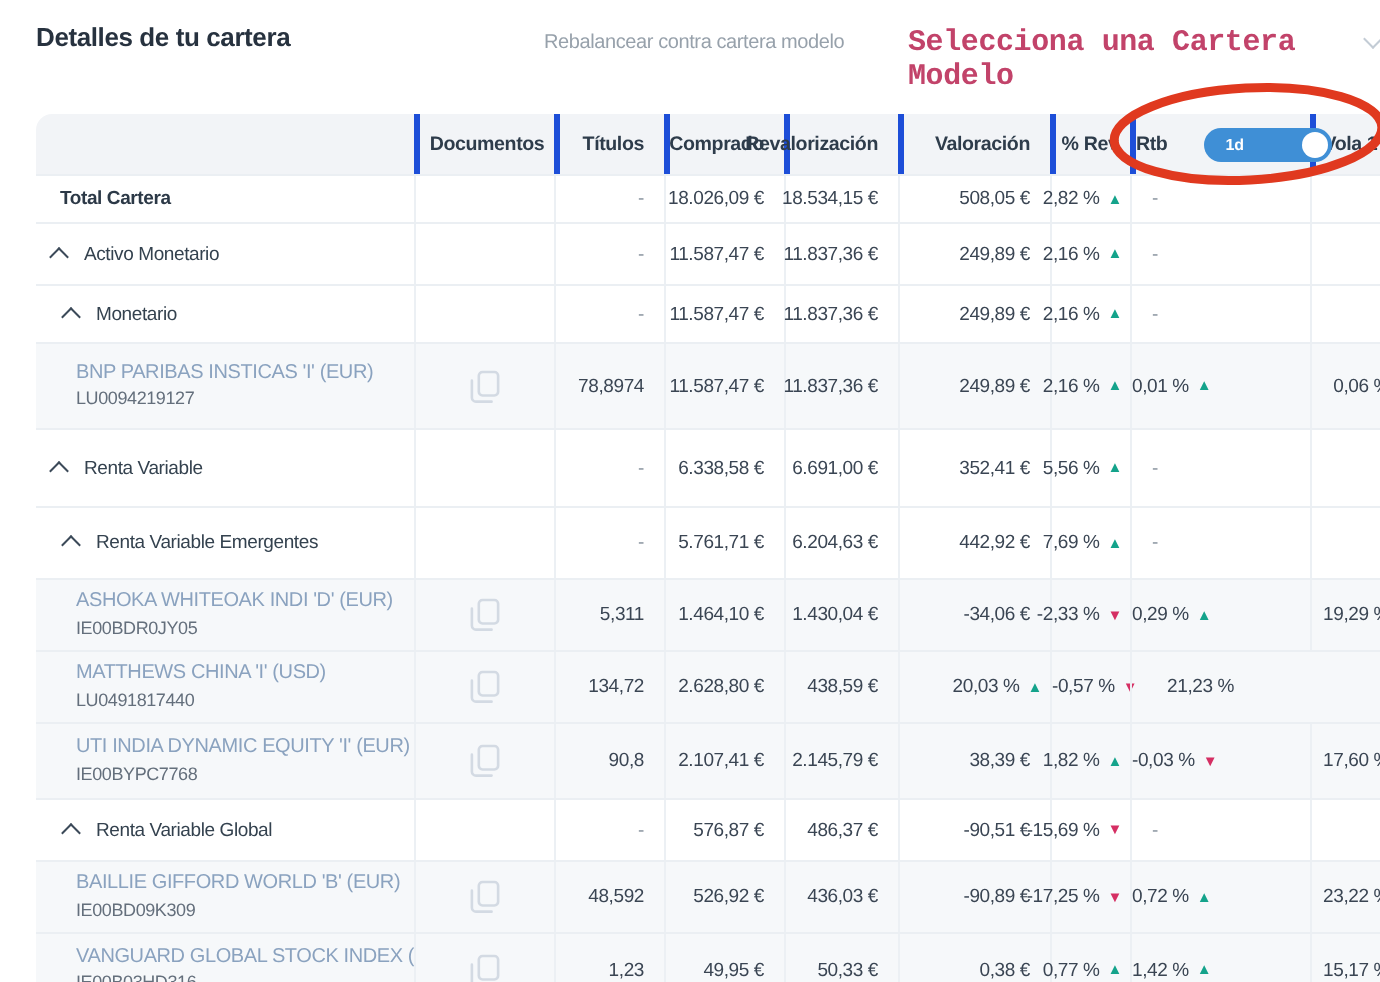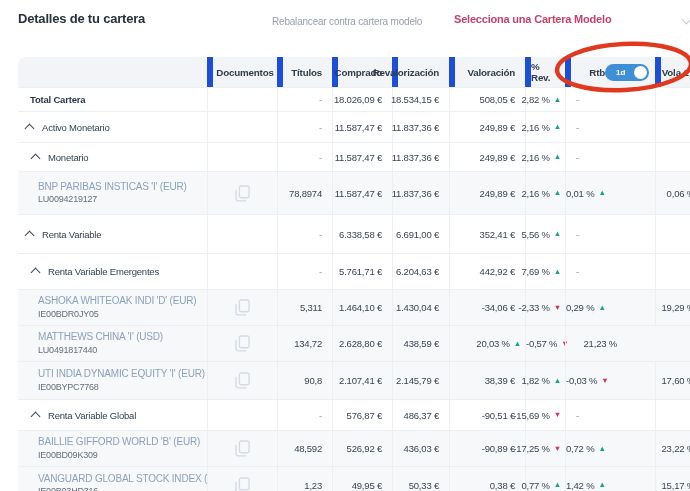--- a/index.html
+++ b/index.html
@@ -6,34 +6,34 @@
   body{
     width:690px;height:491px;overflow:hidden;position:relative;
     background:#ffffff;
     font-family:"Liberation Sans","DejaVu Sans",sans-serif;
     letter-spacing:-0.2px;
     -webkit-font-smoothing:antialiased;
   }
   
   .page-title{position:absolute;left:18px;top:11px;font-size:13px;font-weight:700;color:#27323f;}
   .rebalance-label{position:absolute;left:272px;top:16px;font-size:10px;color:#97a1ab;}
-  .model-link{position:absolute;left:454px;top:13px;font-size:11px;font-weight:600;color:#c2436a;cursor:pointer;}
+  .model-link{position:absolute;left:454px;top:13px;font-size:15px;font-weight:600;color:#c2436a;cursor:pointer;font-family:Liberation Mono, monospace;}
   .mini-chevron{position:absolute;left:683px;top:16px;width:6px;height:6px;
     border-right:1.5px solid #c3ccd5;border-bottom:1.5px solid #c3ccd5;transform:rotate(45deg);}
   
   .tbl{position:absolute;left:18px;top:57px;width:715px;}
   .grid{display:grid;grid-template-columns:189px 70px 55px 60px 57px 76px 40px 90px 78px;align-items:center;}
   .thead{height:30px;background:#f2f4f7;border-radius:8px 0 0 0;font-size:9.8px;font-weight:700;color:#2e3c4b;}
   .hc,.c{height:100%;display:flex;align-items:center;box-sizing:border-box;min-width:0;}
-  .hc{border-left:6px solid #1d4ed8;}
+  .hc{border-left:3px solid #1d4ed8;}
   .hc.first{border-left:none;}
   .hc.center{justify-content:center;}
   .hc.right{justify-content:flex-end;padding-right:10px;}
   .hc.rev{justify-content:flex-end;padding-right:4px;}
-  .hc.rtbh{justify-content:flex-end;padding-right:6px;gap:0;}
+  .hc.rtbh{justify-content:flex-start;padding-right:6px;gap:18px;}
   .hc.volah{justify-content:flex-end;padding-right:38px;}
   .row{border-top:1px solid #ebeff3;font-size:9.5px;color:#3a4553;background:#fff;}
   .row.fund{background:#f6f8fa;}
   .c{border-left:1px solid #ecf0f4;}
   .c.name{border-left:none;}
   .c.right{justify-content:flex-end;padding-right:10px;white-space:nowrap;}
   .c.rev{justify-content:flex-end;padding-right:4px;white-space:nowrap;}
   .c.rtb{justify-content:flex-start;padding-right:5px;white-space:nowrap;}
   .c.rtb.dash{justify-content:flex-start;padding-left:10px;}
   .c.vola{justify-content:flex-end;padding-right:38px;white-space:nowrap;}
@@ -45,21 +45,21 @@
   .lvl1 .chev{margin-left:8px;}
   .lvl2 .chev{margin-left:14px;}
   .fundwrap{display:flex;flex-direction:column;justify-content:center;padding-left:20px;line-height:12.5px;min-width:0;}
   .fund-name{color:#8aa2bf;font-size:10px;cursor:pointer;white-space:nowrap;overflow:hidden;}
   .fund-isin{color:#646f7c;font-size:9px;}
   .dashtxt{color:#8b95a0;}
   .tri{font-size:7.5px;margin-left:4px;line-height:1;}
   .tri.up{color:#14a38b;}
   .tri.down{color:#d52f63;}
   
-  .toggle{position:relative;width:44px;height:17px;border-radius:9px;background:#3f8fd6;flex:none;cursor:pointer;}
+  .toggle{position:relative;width:64px;height:17px;border-radius:9px;background:#3f8fd6;flex:none;cursor:pointer;}
   .toggle .tlabel{position:absolute;left:11px;top:4px;font-size:8px;font-weight:700;color:#fff;letter-spacing:0;}
   .toggle .knob{position:absolute;right:2px;top:2px;width:13px;height:13px;border-radius:50%;background:#fff;}
   
   .doc-ic{display:inline-flex;cursor:pointer;}
   
   .annot{position:absolute;left:552px;top:38px;pointer-events:none;}
 </style>
 </head>
 <body>
 

